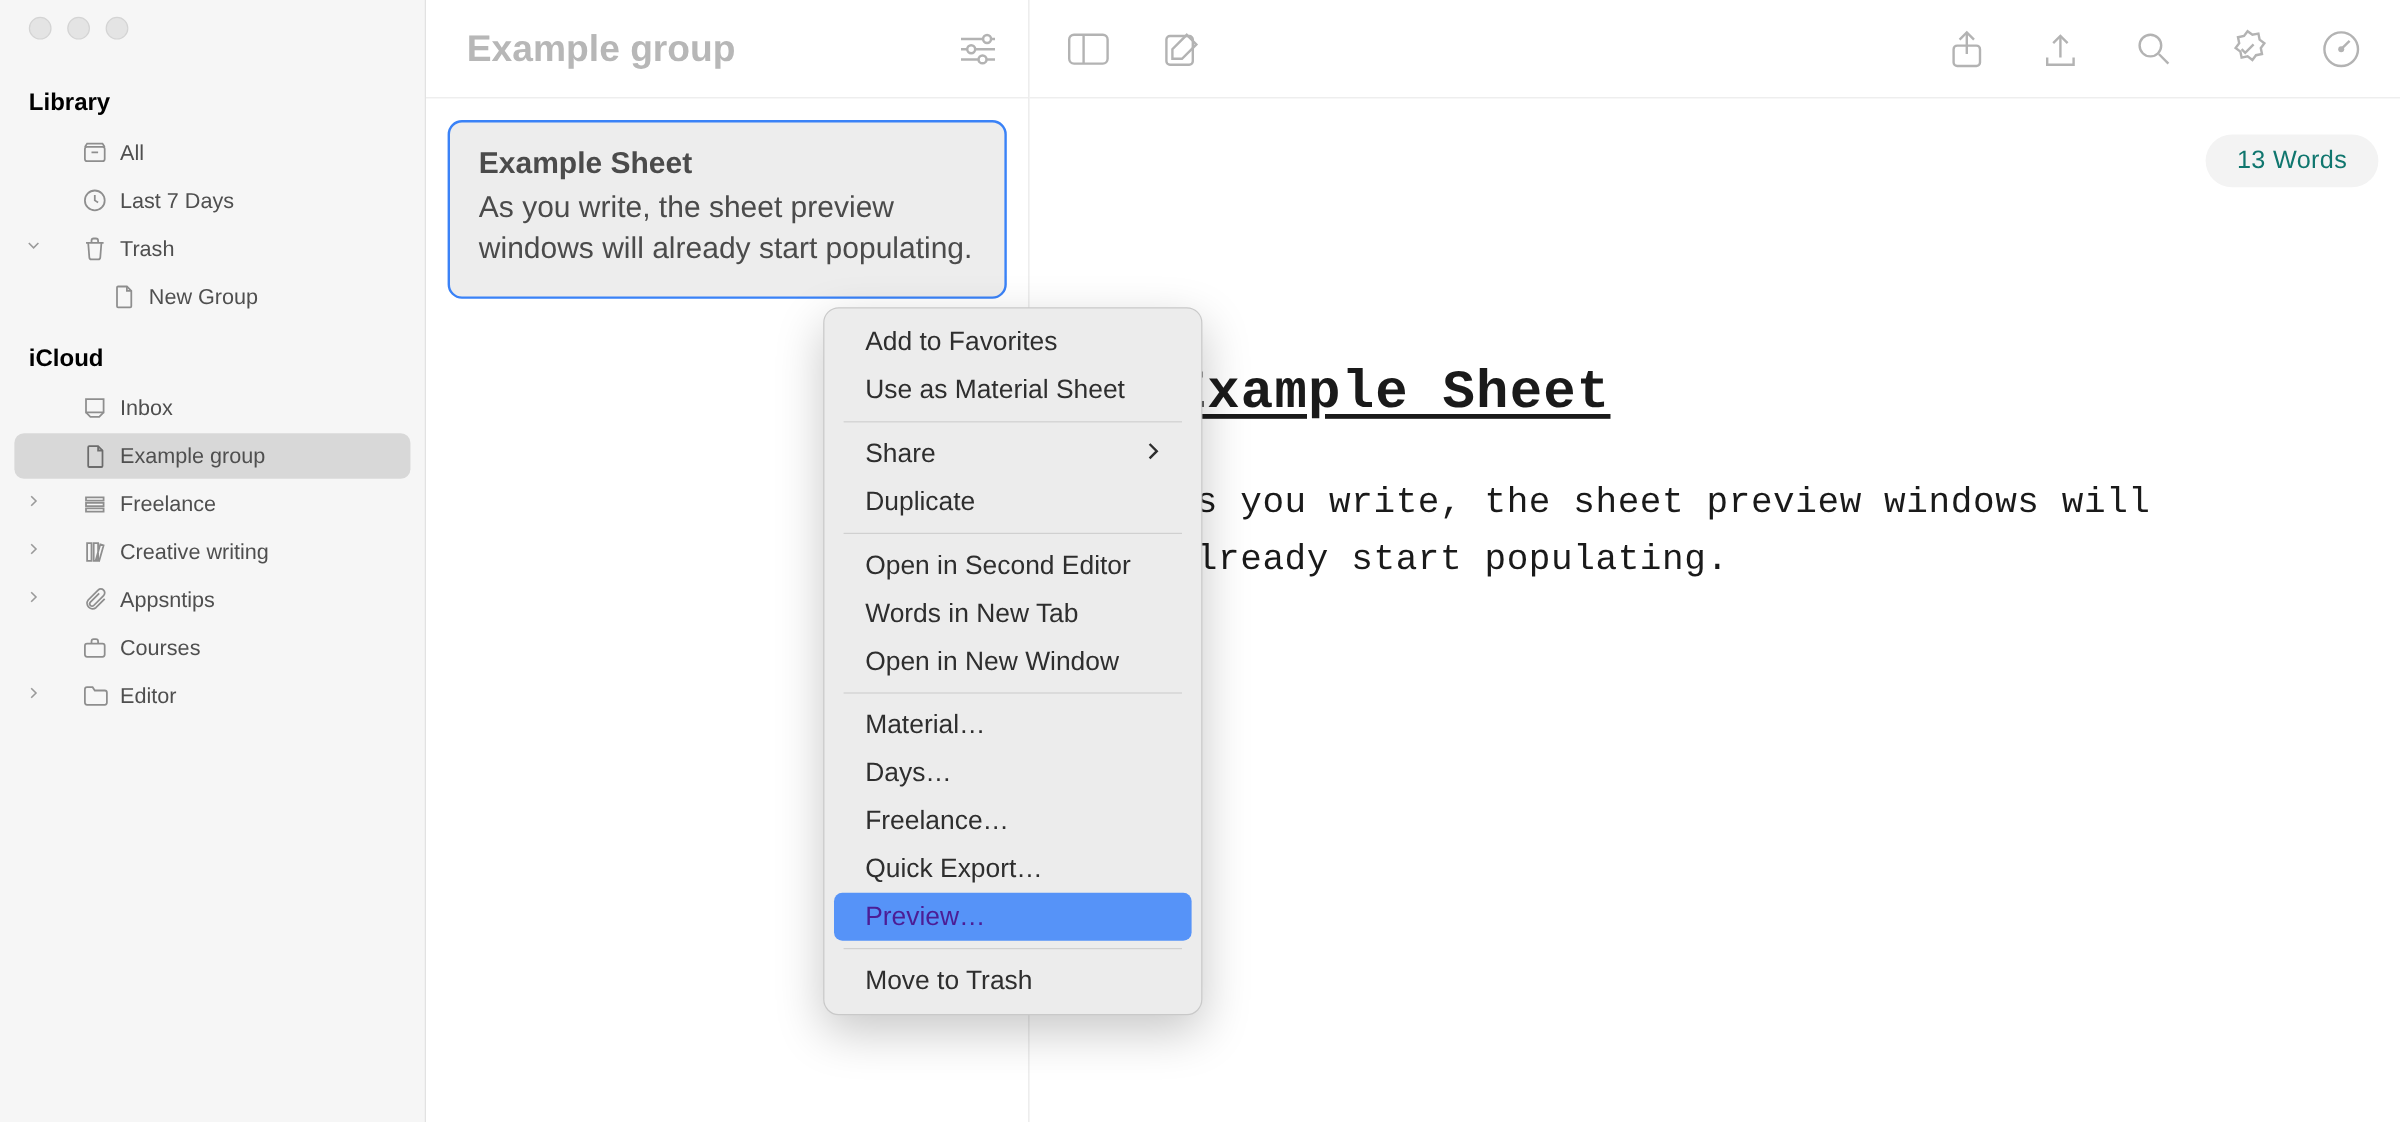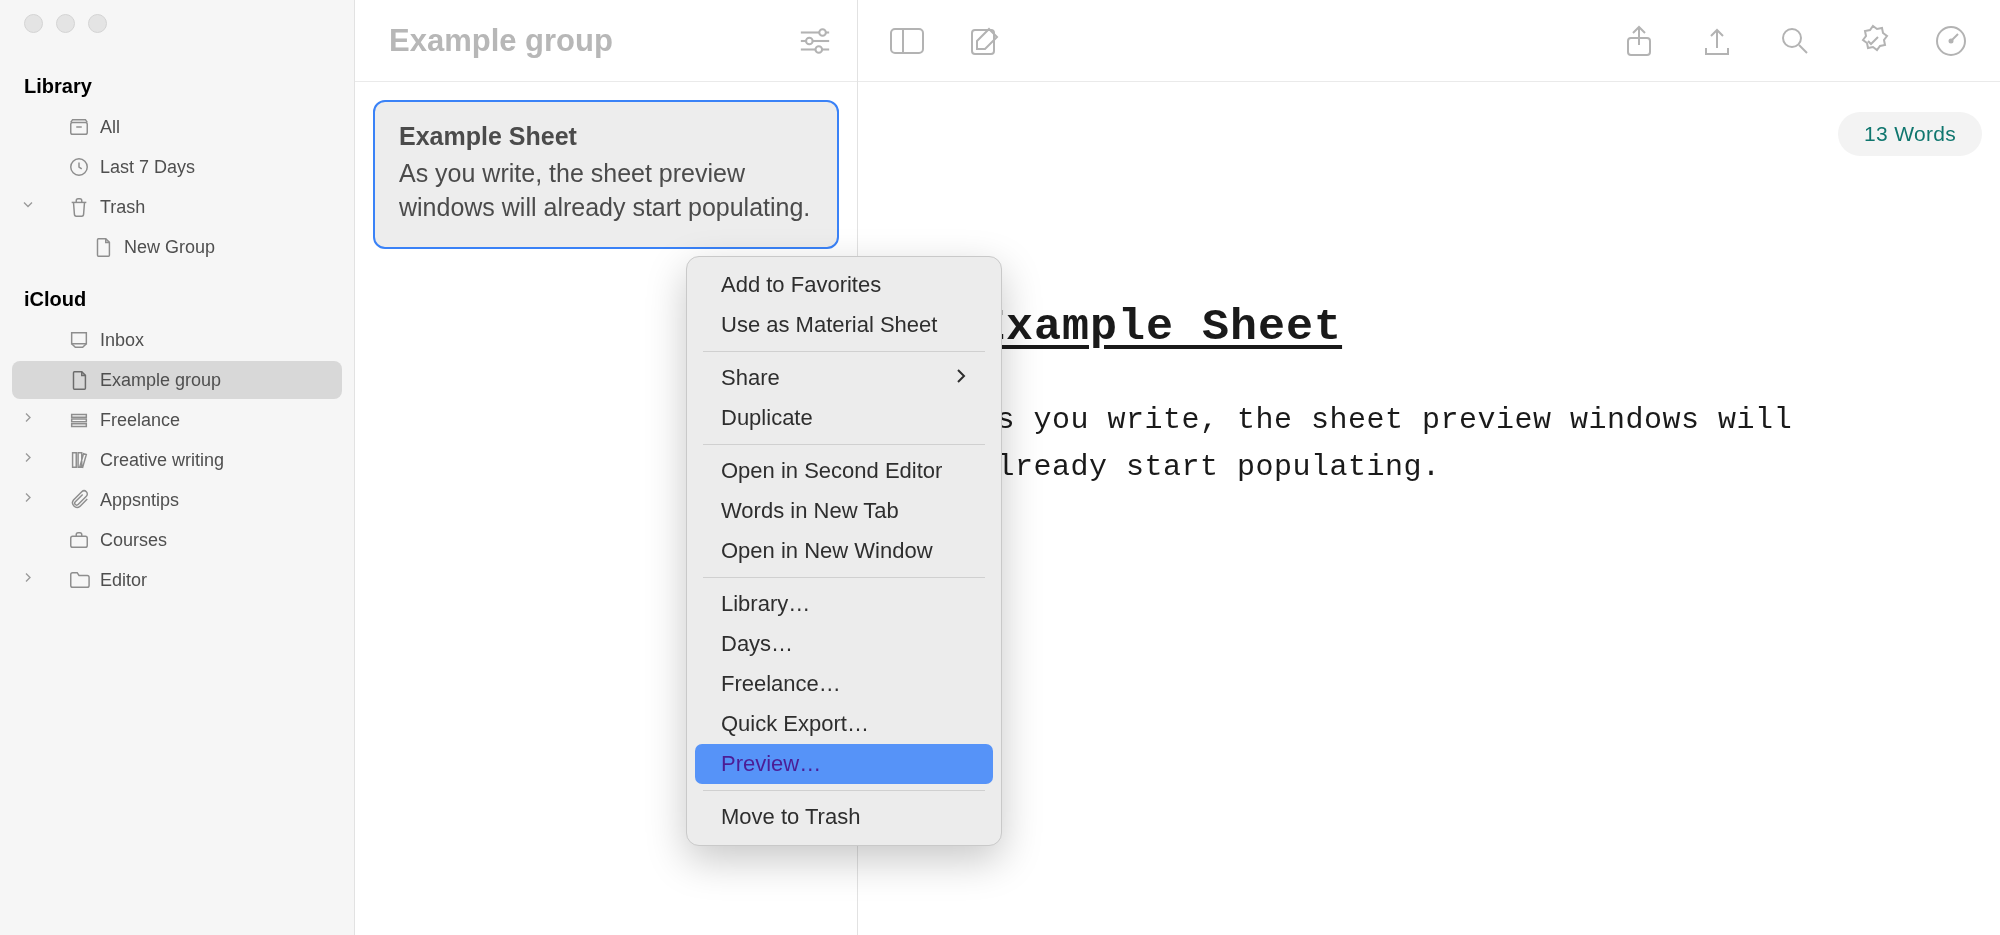--- a/index.html
+++ b/index.html
@@ -361,21 +361,21 @@
       <span>Open in Second Editor</span>
     </div>
   <div class="menu-item">
       <span>Words in New Tab</span>
     </div>
   <div class="menu-item">
       <span>Open in New Window</span>
     </div>
   <div class="menu-sep"></div>
   <div class="menu-item">
-      <span>Library…</span>
+      <span>Material…</span>
     </div>
   <div class="menu-item">
       <span>Days…</span>
     </div>
   <div class="menu-item">
       <span>Freelance…</span>
     </div>
   <div class="menu-item">
       <span>Quick Export…</span>
     </div>

